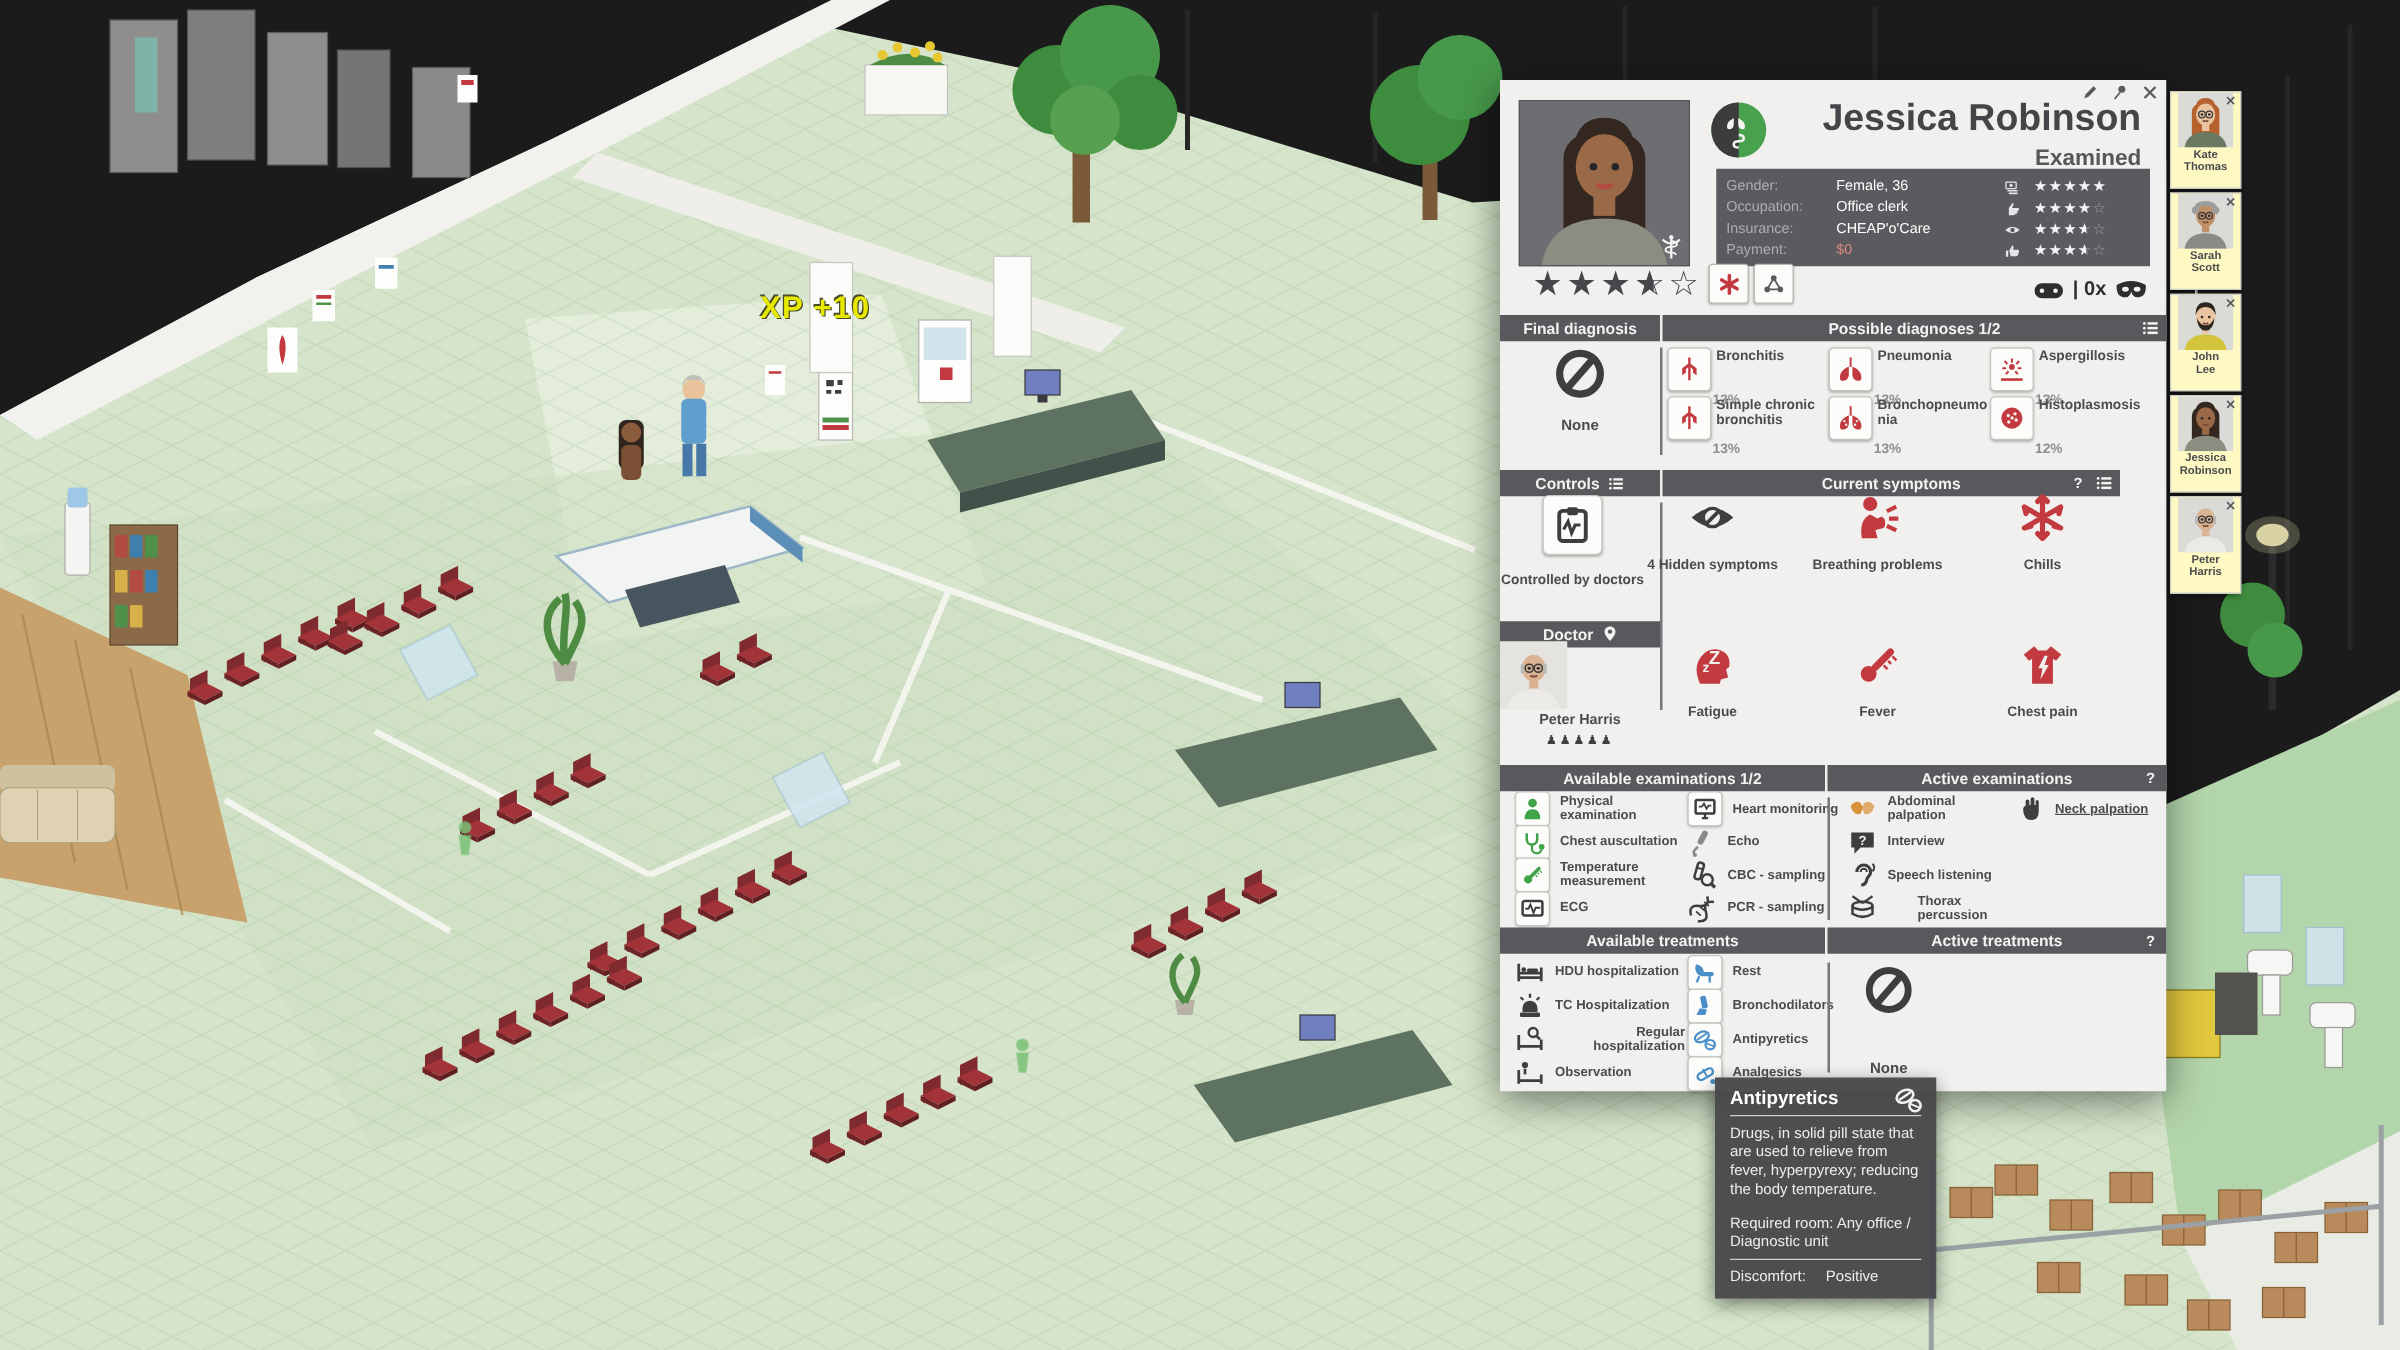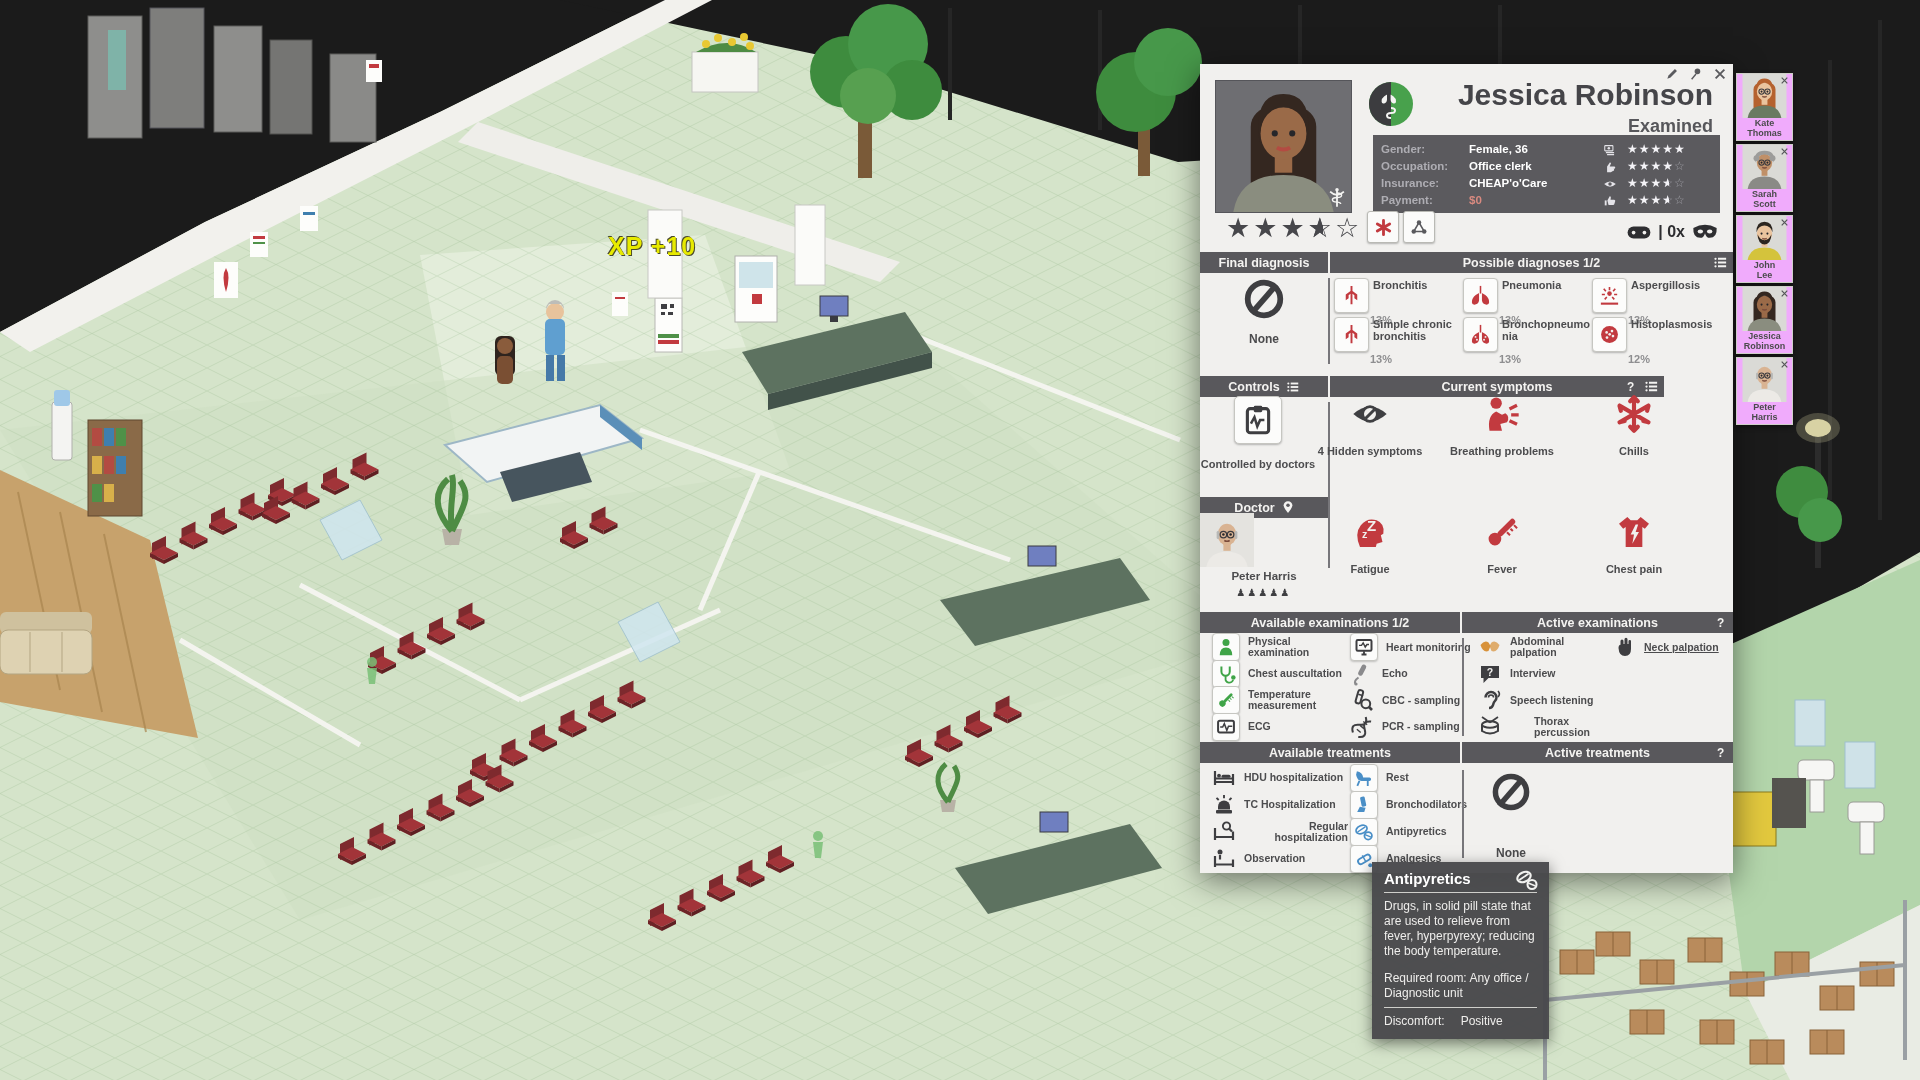--- a/index.html
+++ b/index.html
@@ -14,21 +14,21 @@
   .abs{position:absolute;}
   #win-icons{position:absolute;top:2px;right:6px;display:flex;gap:9px;z-index:3;}
   .winbtn{width:15px;height:15px;color:#5a5a5e;display:flex;align-items:center;justify-content:center;cursor:pointer;}
   #photo{left:15px;top:16px;width:135px;height:131px;background:#6e6e72;border:1px solid #55555a;overflow:hidden;}
   #photo .cad{position:absolute;right:3px;bottom:3px;color:#f4f4f2;}
   #group-icon{left:167px;top:16px;width:48px;height:48px;}
   #p-name{right:20px;top:14px;font-size:30px;font-weight:bold;color:#454549;text-align:right;white-space:nowrap;}
   #p-status{right:20px;top:52px;font-size:18px;font-weight:bold;color:#57575b;text-align:right;}
   #infobox{left:173px;top:71px;width:347px;height:78px;background:#5b5a5e;padding:3px 0 2px 8px;box-sizing:border-box;
            display:flex;flex-direction:column;justify-content:space-around;}
-  .irow{position:relative;height:17px;line-height:17px;font-size:11.5px;font-weight:bold;white-space:nowrap;}
+  .irow{position:relative;height:17px;line-height:17px;font-size:11.5px;font-weight:normal;white-space:nowrap;}
   .ilab{display:inline-block;width:88px;color:#aeadb3;}
   .ival{color:#fff;}
   .ival.pay{color:#d98a80;}
   #infobox .vsep{position:absolute;left:383px;top:80px;width:2px;height:64px;background:#e8e7eb;}
   .iic{position:absolute;left:222px;top:2px;width:14px;height:14px;color:#e4e3e8;}
   .istars{position:absolute;left:246px;top:0;font-size:12px;letter-spacing:1px;}
   .istars .full{color:#f4f3f7;} .istars .empty{color:#9d9ca3;} .istars .half .base{color:#9d9ca3;}
   .st{font-family:"DejaVu Sans",sans-serif;}
   .st.half{position:relative;display:inline-block;}
   .st.half .hf{position:absolute;left:0;top:0;width:55%;overflow:hidden;}
@@ -71,21 +71,21 @@
   #tooltip{position:absolute;left:1372px;top:862px;width:177px;box-sizing:border-box;z-index:20;
            background:rgba(72,72,75,0.96);color:#eeedeb;padding:9px 12px 10px;font-size:12px;line-height:15px;
            box-shadow:0 4px 14px rgba(0,0,0,.5);}
   #tooltip h4{margin:0 0 4px;font-size:15px;color:#fff;}
   #tooltip .tic{position:absolute;right:10px;top:6px;width:24px;height:24px;color:#f2f2f0;}
   #tooltip hr{border:none;border-top:1px solid #cfcfcb;margin:6px 0;}
   #tt-req{margin-top:12px;}
   #tt-disc{display:flex;gap:16px;margin-top:2px;}
   
   #queue{position:absolute;left:1736px;top:73px;width:57px;z-index:10;}
-  .qcard{position:relative;width:57px;height:68px;margin-bottom:3px;background:#f0abfc;border:1px solid #cfcfc9;
+  .qcard{position:relative;width:57px;height:78px;margin-bottom:3px;background:#fef9c3;border:1px solid #cfcfc9;
          box-sizing:border-box;box-shadow:0 2px 5px rgba(0,0,0,.45);cursor:pointer;}
   .qcard .pa{width:55px;height:44px;background:#dadad6;overflow:hidden;}
   .qcard .qx{position:absolute;right:2px;top:2px;width:10px;height:10px;color:#55555a;cursor:pointer;}
   .qname{text-align:center;font-size:9px;font-weight:bold;color:#4b4b4d;line-height:9.5px;margin-top:1px;}
   svg{display:block;}
   .svgic{overflow:visible;}
   svg text{font-family:"Liberation Sans","DejaVu Sans",sans-serif;}
 </style>
 </head>
 <body>
@@ -777,21 +777,21 @@
           <svg class="svgic" width="14" height="14" viewBox="0 0 24 24" fill="currentColor" style="color:#f4f3f1">
             <circle cx="4" cy="6" r="1.8"></circle>
             <circle cx="4" cy="12" r="1.8"></circle>
             <circle cx="4" cy="18" r="1.8"></circle>
             <rect x="8" y="4.4" width="13" height="3.2"></rect>
             <rect x="8" y="10.4" width="13" height="3.2"></rect>
             <rect x="8" y="16.4" width="13" height="3.2"></rect>
           </svg>
         </span>
       </div>
-  <div class="bar" style="left:130px;top:312px;width:334px;">
+  <div class="bar" style="left:130px;top:312px;width:366px;">
     <span>Current symptoms</span>
     <span class="ricon2" id="q-1">
           <svg class="svgic" width="15" height="15" viewBox="0 0 24 24" fill="currentColor" style="color:#f4f3f1">
             <text x="12" y="18.5" text-anchor="middle" font-size="19" font-weight="bold" fill="currentColor">?</text>
           </svg>
         </span>
     <span class="ricon" id="li-3">
           <svg class="svgic" width="15" height="15" viewBox="0 0 24 24" fill="currentColor" style="color:#f4f3f1">
             <circle cx="4" cy="6" r="1.8"></circle>
             <circle cx="4" cy="12" r="1.8"></circle>

